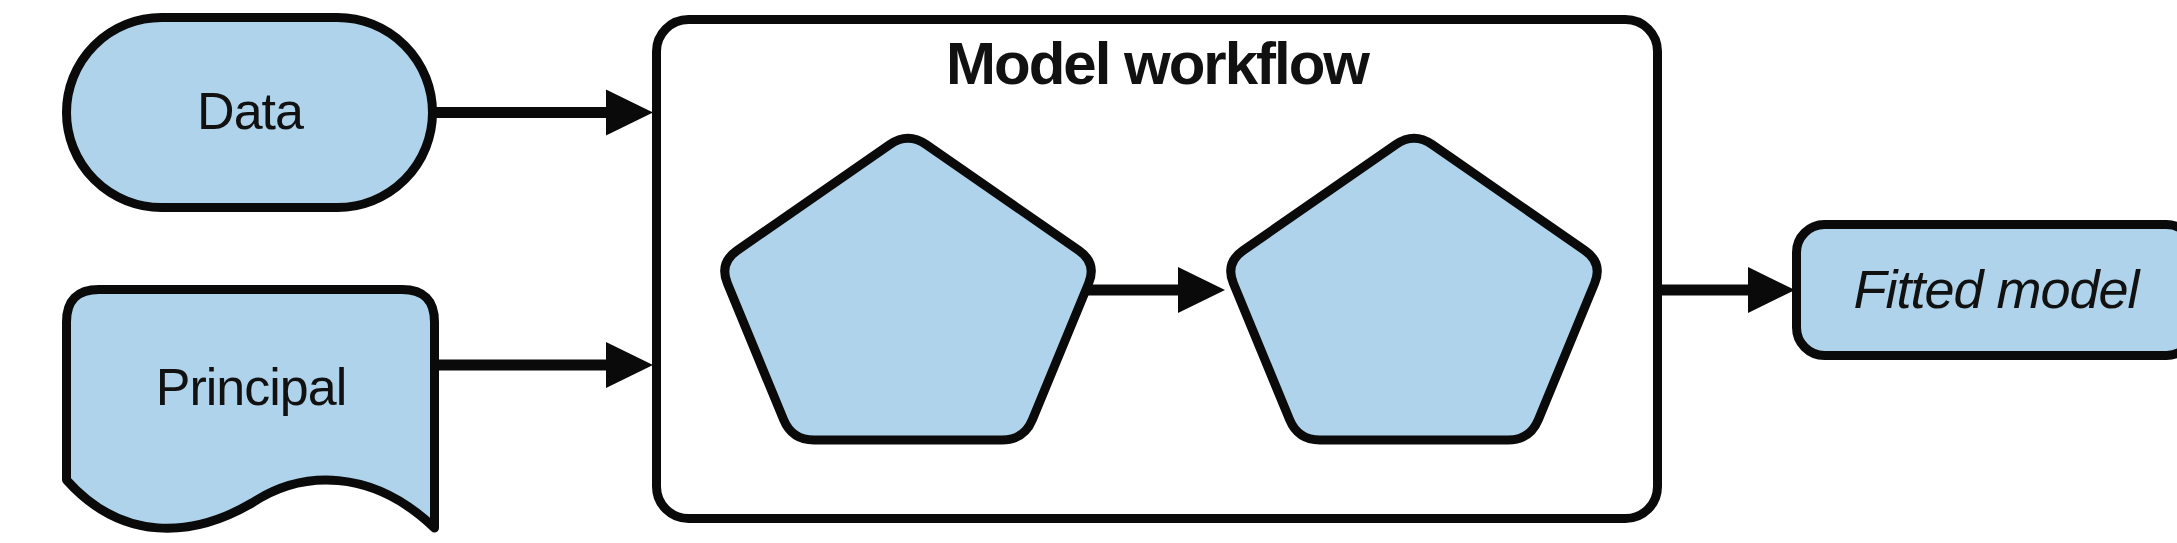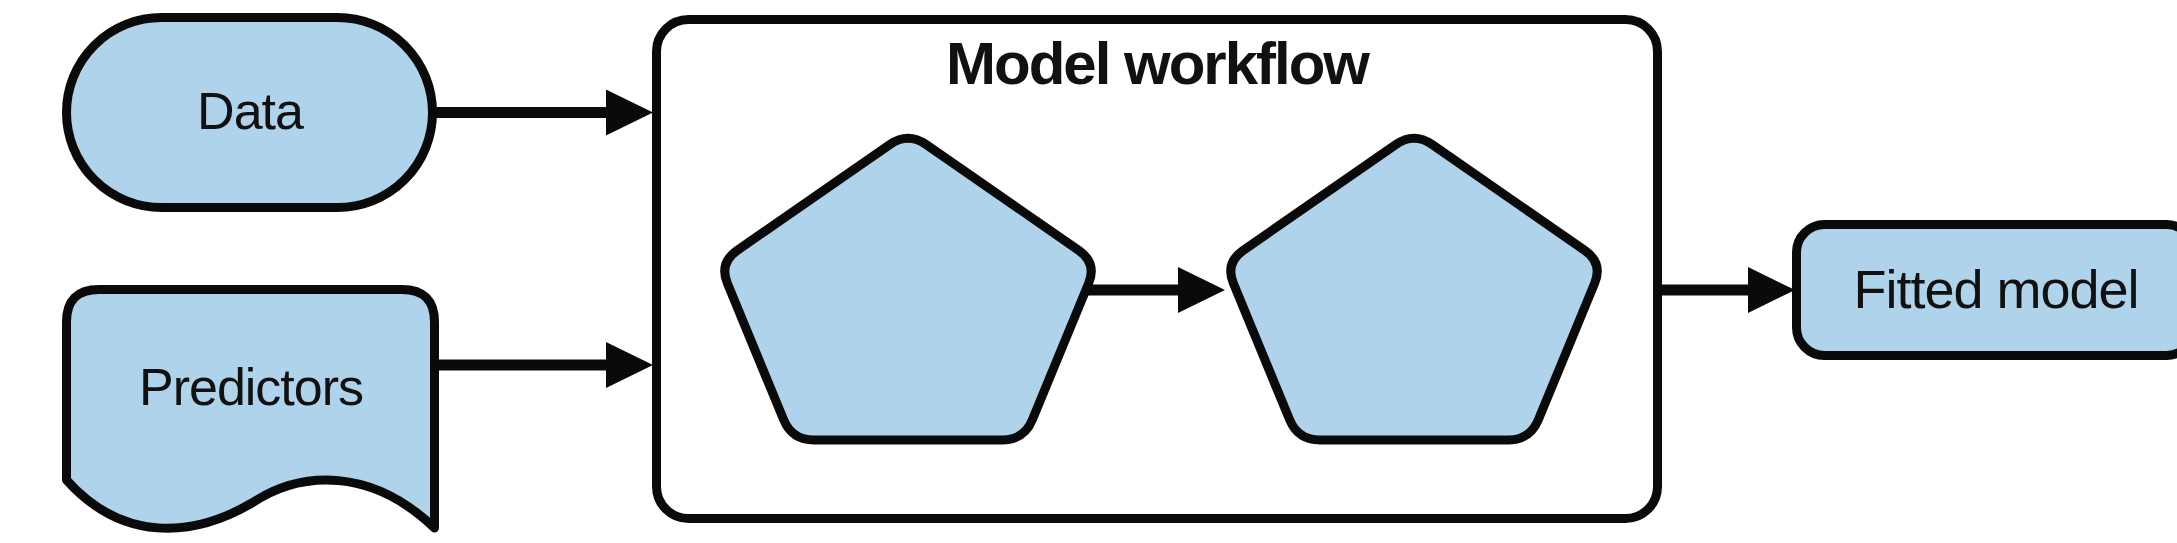--- a/index.html
+++ b/index.html
@@ -81,20 +81,20 @@
     </g>
 
     <g>
       <line x1="1619" y1="290" x2="1708" y2="290" stroke-width="11" class="edge-line" stroke="#0a0a0a"></line>
       <polygon points="1706,267 1706,313 1753,290" fill="#0a0a0a"></polygon>
     </g>
   </svg>
 
   <div class="label node-label" style="left:208px; top:112px;">Data</div>
 
-  <div class="label node-label" style="left:209px; top:388px;">Predictors</div>
+  <div class="label node-label" style="left:209px; top:388px;">Principal</div>
 
   <div class="label box-title" style="left:1115px; top:64px;">Model workflow</div>
 
 
 
-  <div class="label fitted-label" style="left:1954px; top:290px;">Fitted model</div>
+  <div class="label fitted-label" style="left:1954px; top:290px;font-style:italic;">Fitted model</div>
 </div>
 
 </body></html>

